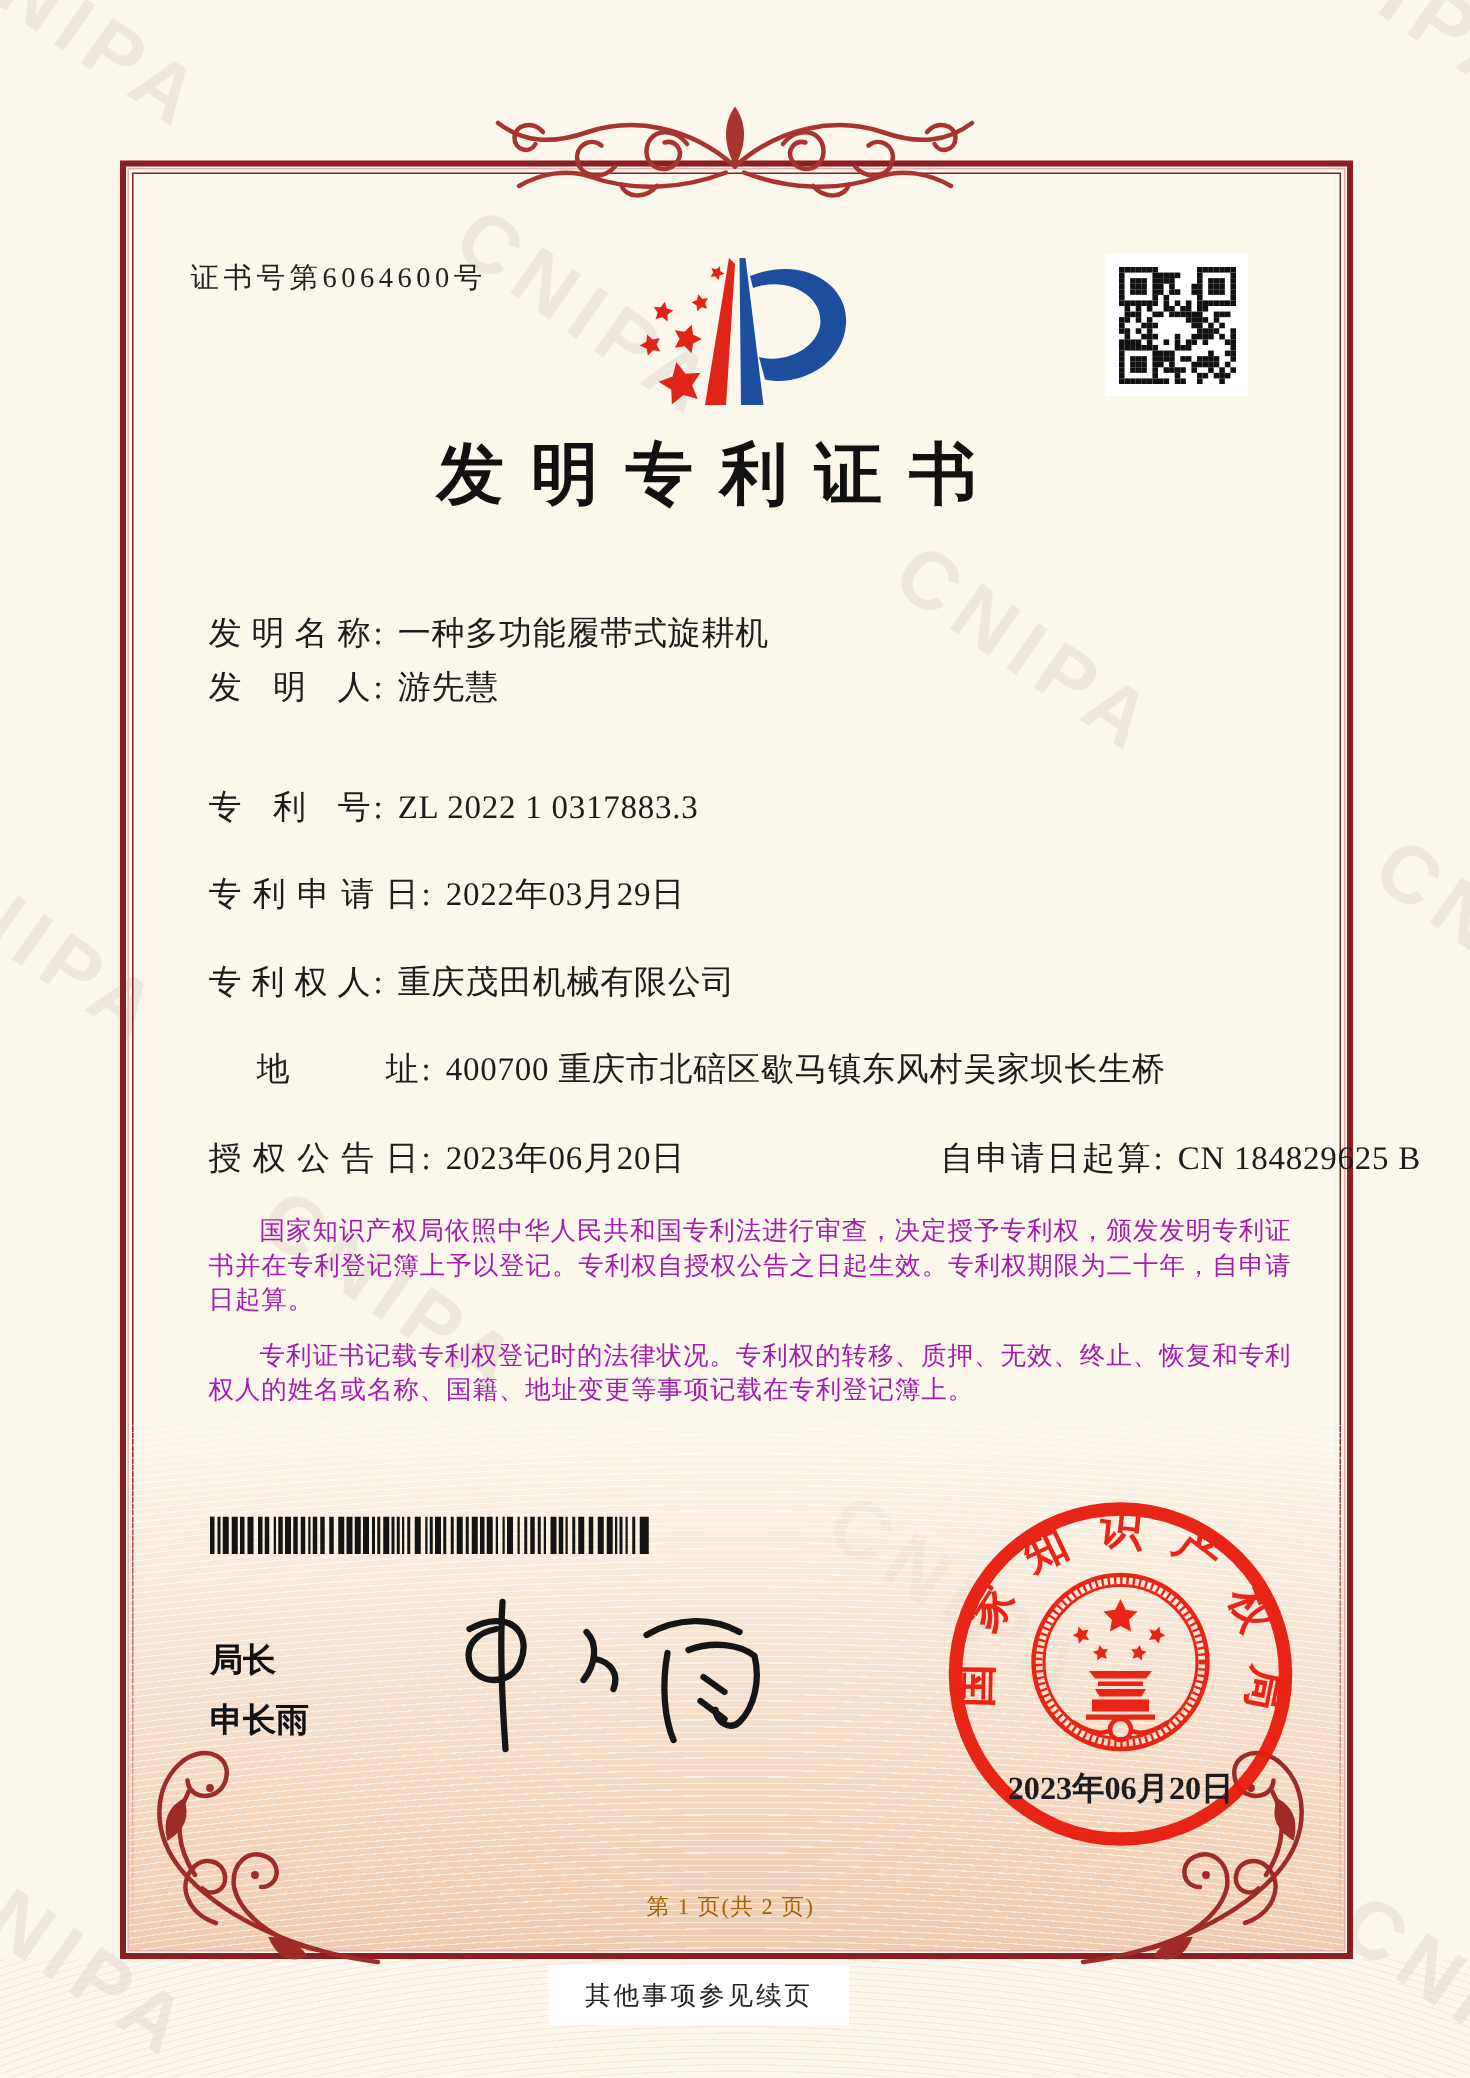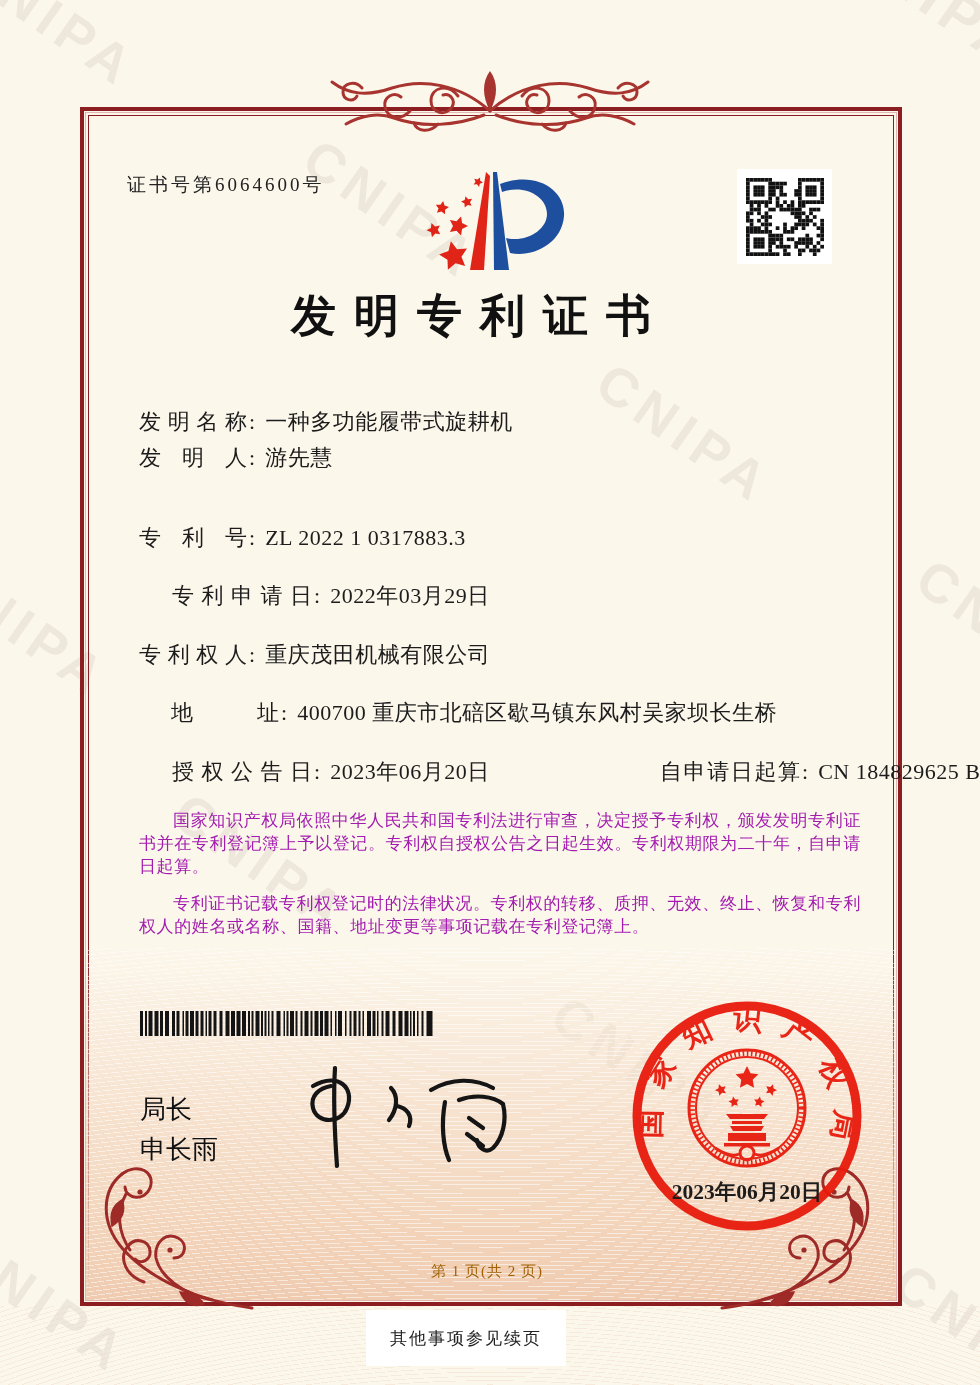--- a/index.html
+++ b/index.html
@@ -24,34 +24,34 @@
         rgba(241,206,178,.85) 80%, #efcbb0 100%);}
   .waves-out{position:absolute;left:0;right:0;bottom:0;height:79px;opacity:.45;
     background:repeating-radial-gradient(1800px 950px at 50% 560%,
         rgba(236,210,190,.8) 0 1.5px, rgba(255,255,255,0) 1.5px 8px);}
   .cert-no{position:absolute;left:127px;top:172px;font-size:19px;letter-spacing:3px;color:#222;}
   .title{position:absolute;left:80px;top:286px;width:782px;text-align:center;
          font-size:45px;font-weight:bold;letter-spacing:18px;text-indent:18px;color:#111;}
   
   .frow{position:absolute;left:139px;font-size:22px;line-height:28px;white-space:nowrap;}
   .flabel{display:inline-block;width:108px;text-align:justify;text-align-last:justify;vertical-align:top;}
-  .flabel.w5{width:140px;margin-left:33px;}
+  .flabel.w5{width:140px;}
   .fcolon{display:inline-block;margin:0 10px 0 2px;}
   .fvalue{letter-spacing:.5px;}
   .pair2{position:absolute;left:488px;top:0;}
   
   .para{position:absolute;left:139px;width:722px;font-size:17px;line-height:23px;
         text-align:justify;text-indent:2em;letter-spacing:.6px;color:#a21caf;}
   
-  .sig-label{position:absolute;left:140px;font-size:26px;color:#111;
-             font-family:"Liberation Sans","DejaVu Sans",sans-serif;}
+  .sig-label{position:absolute;left:140px;font-size:22px;color:#111;
+             font-family:"Liberation Sans","DejaVu Sans",sans-serif;font-weight:bold;}
   
   .pagenum{position:absolute;left:80px;top:1262px;width:814px;text-align:center;
            font-size:15px;letter-spacing:1px;color:#a16207;}
-  .note-box{position:absolute;left:366px;top:1310px;width:200px;height:56px;background:#fff;
+  .note-box{position:absolute;left:366px;top:1310px;width:200px;height:40px;background:#fff;
             display:flex;align-items:center;justify-content:center;}
   .note-box span{font-size:17px;letter-spacing:2px;color:#222;}
   .qr-box{position:absolute;left:737px;top:169px;width:95px;height:95px;background:#fff;
           display:flex;align-items:center;justify-content:center;}
   .seal{position:absolute;left:627px;top:996px;width:240px;height:240px;opacity:.94;}
   svg{display:block;}
 </style>
 </head>
 <body>
 

